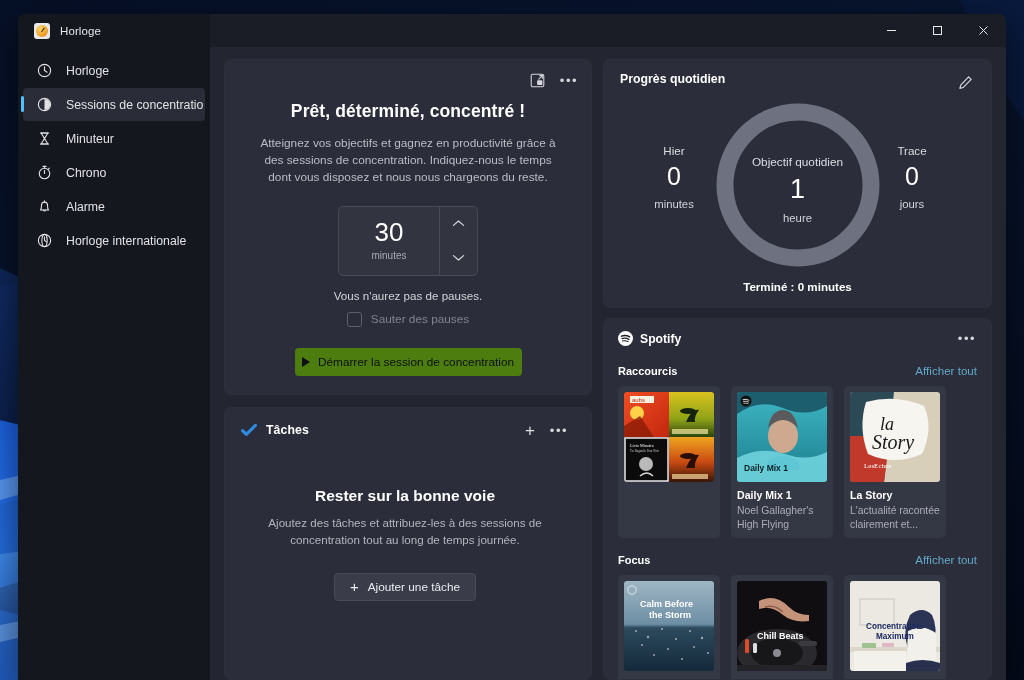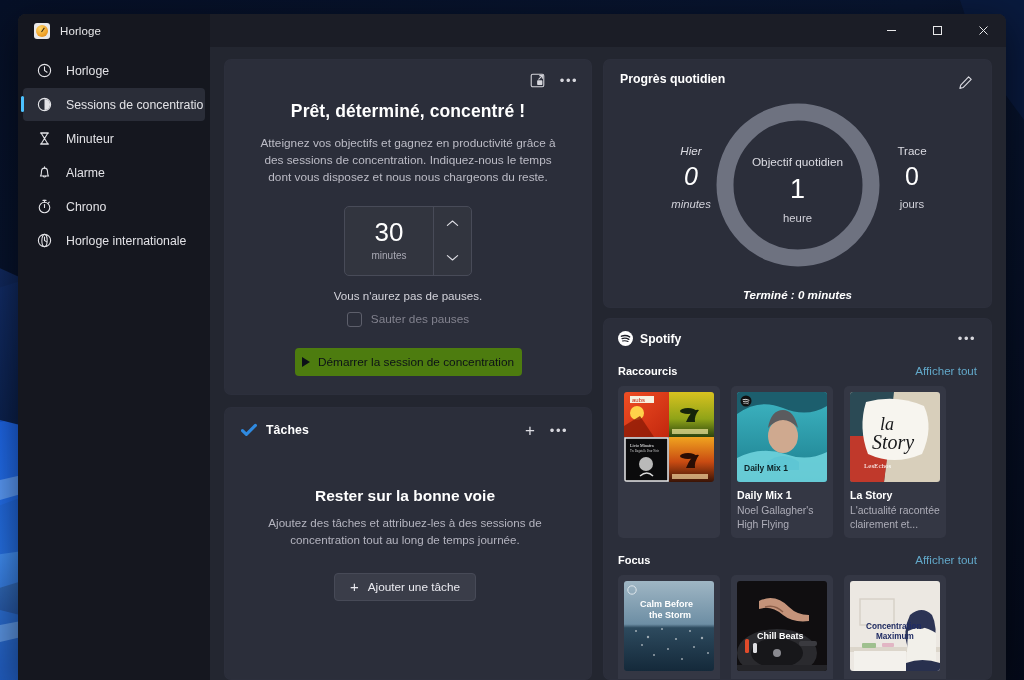--- a/index.html
+++ b/index.html
@@ -176,21 +176,21 @@
     text-align: center;
     font-size: 11.8px;
     line-height: 1.46;
     color: #bcbcc6;
     padding: 0 12px;
   }
 
   .stepper-wrap { margin-top: 19px; display: flex; justify-content: center; }
   .stepper {
     display: flex;
-    width: 128px;
+    width: 140px;
     height: 70px;
     border: 1px solid #484b58;
     border-radius: 5px;
     background: #32353f;
     overflow: hidden;
   }
   .stepper .value-box {
     flex: 1 1 auto;
     display: flex; flex-direction: column;
     align-items: center; justify-content: center;
@@ -309,41 +309,40 @@
     left: 50%; top: 6px;
     transform: translateX(-50%);
     width: 166px; height: 166px;
   }
   .stat {
     position: absolute;
     text-align: center;
     color: #e6e6ec;
     top: 48px;
   }
-  .stat.left { left: 26px; width: 90px; font-style: italic; }
+  .stat.left { left: 9px; width: 90px; }
   .stat.right { right: 18px; width: 90px; }
   .stat-label { font-size: 11.6px; color: #dcdce3; }
   .stat-num { font-size: 25px; color: #ffffff; margin-top: 7px; line-height: 1; }
   .stat-unit { font-size: 11.3px; color: #d2d2da; margin-top: 9px; }
 
   .center-stat {
     position: relative;
     z-index: 2;
     text-align: center;
     margin-top: 6px;
   }
   .center-stat .stat-label { font-size: 11.8px; }
   .center-stat .stat-num { font-size: 27px; }
   #progress-done {
     text-align: center;
     font-size: 11.6px;
     color: #ffffff;
     font-weight: 600;
-    margin-top: 12px;
-    font-style: italic;
+    margin-top: 4px;
   }
 
   
   #spotify-card { flex: 1 1 auto; padding: 10px 14px 0 14px; min-height: 0; overflow: hidden; }
   .sp-head { display: flex; align-items: center; gap: 7px; }
   .sp-logo { width: 15px; height: 15px; flex: 0 0 15px; }
   #spotify-name { font-size: 12.2px; color: #ffffff; font-weight: 600; }
   .sp-head .spacer { flex: 1 1 auto; }
 
   .sp-section-head {
@@ -491,40 +490,40 @@
                 <path d="M6 3.5 H14 L10 10 L14 16.5 H6 L10 10 Z"></path>
                 <line x1="5.2" y1="3.5" x2="14.8" y2="3.5" stroke-linecap="round"></line>
                 <line x1="5.2" y1="16.5" x2="14.8" y2="16.5" stroke-linecap="round"></line>
               </svg>
           </span>
           <span>Minuteur</span>
         </div>
 
         <div class="nav-item">
           <span class="nav-icon">
-            <svg viewBox="0 0 20 20" fill="none" stroke="currentColor" stroke-width="1.3" stroke-linejoin="round">
-                <path d="M5.2 14.2 C5.2 14.2 6.4 13.2 6.4 9.4 C6.4 6.6 8 4.8 10 4.8 C12 4.8 13.6 6.6 13.6 9.4 C13.6 13.2 14.8 14.2 14.8 14.2 Z"></path>
-                <path d="M8.5 14.2 a1.6 1.6 0 0 0 3 0" stroke-linecap="round"></path>
-                <line x1="10" y1="3.2" x2="10" y2="4.8" stroke-linecap="round"></line>
-              </svg>
-          </span>
-          <span>Alarme</span>
-        </div>
-
-        <div class="nav-item">
-          <span class="nav-icon">
             <svg viewBox="0 0 20 20" fill="none" stroke="currentColor" stroke-width="1.3" stroke-linecap="round">
                 <circle cx="10" cy="11.2" r="6.2"></circle>
                 <path d="M10 7.6 V11.2"></path>
                 <line x1="8.2" y1="2.8" x2="11.8" y2="2.8"></line>
                 <line x1="10" y1="2.8" x2="10" y2="5"></line>
                 <line x1="14.4" y1="6" x2="15.6" y2="4.9"></line>
               </svg>
           </span>
           <span>Chrono</span>
+        </div>
+
+        <div class="nav-item">
+          <span class="nav-icon">
+            <svg viewBox="0 0 20 20" fill="none" stroke="currentColor" stroke-width="1.3" stroke-linejoin="round">
+                <path d="M5.2 14.2 C5.2 14.2 6.4 13.2 6.4 9.4 C6.4 6.6 8 4.8 10 4.8 C12 4.8 13.6 6.6 13.6 9.4 C13.6 13.2 14.8 14.2 14.8 14.2 Z"></path>
+                <path d="M8.5 14.2 a1.6 1.6 0 0 0 3 0" stroke-linecap="round"></path>
+                <line x1="10" y1="3.2" x2="10" y2="4.8" stroke-linecap="round"></line>
+              </svg>
+          </span>
+          <span>Alarme</span>
         </div>
 
         <div class="nav-item">
           <span class="nav-icon">
             <svg viewBox="0 0 20 20" fill="none" stroke="currentColor" stroke-width="1.3">
                 <circle cx="10" cy="10" r="7.2"></circle>
                 <ellipse cx="10" cy="10" rx="3.1" ry="7.2"></ellipse>
                 <path d="M10 6 V10 L12.6 11.6" stroke-linecap="round"></path>
               </svg>
           </span>

